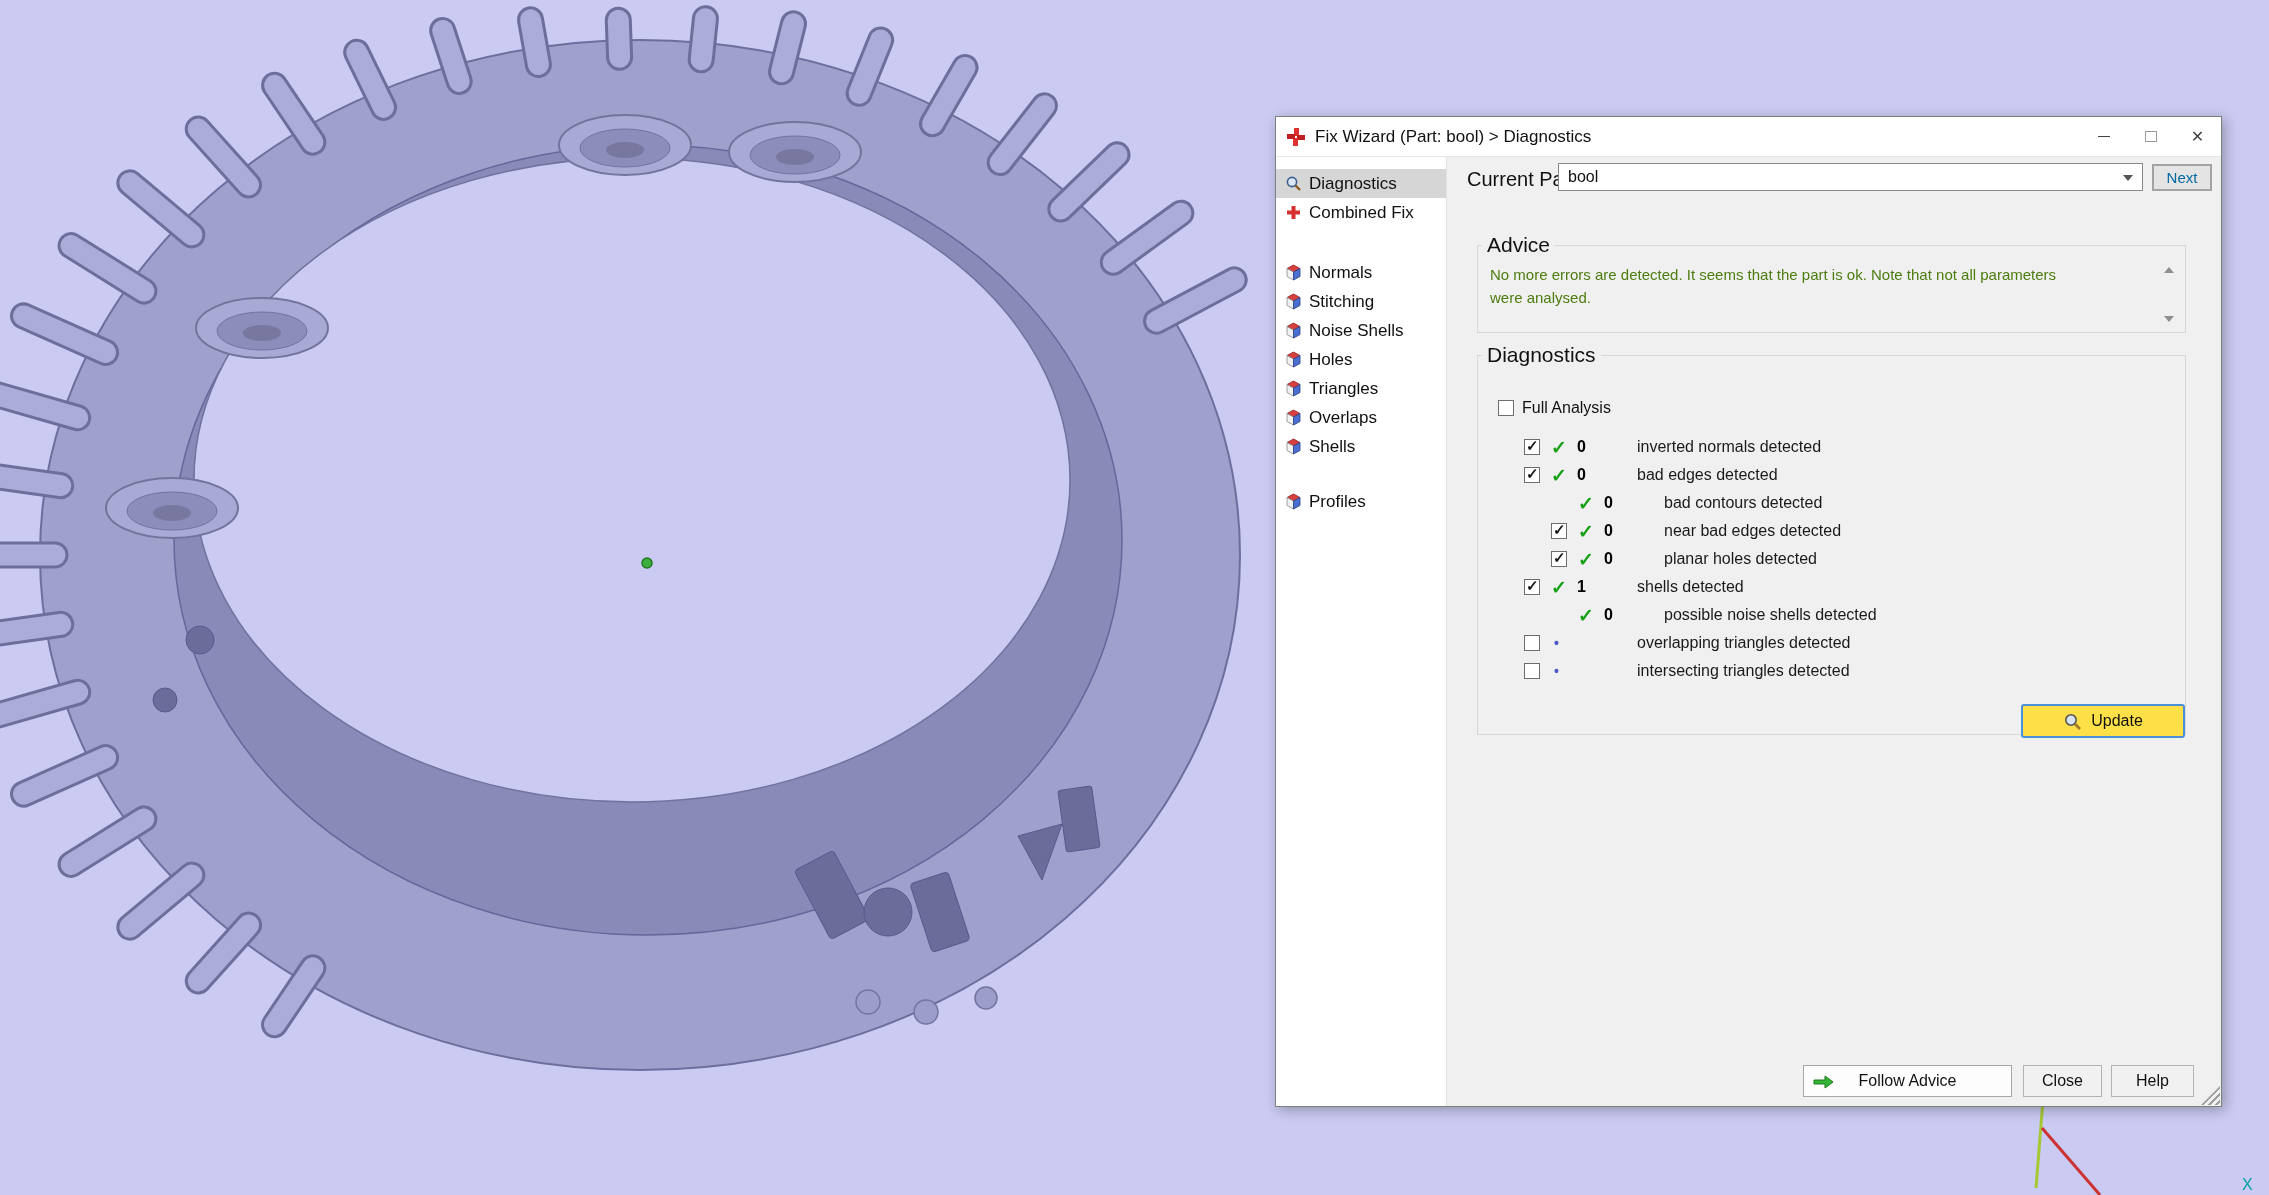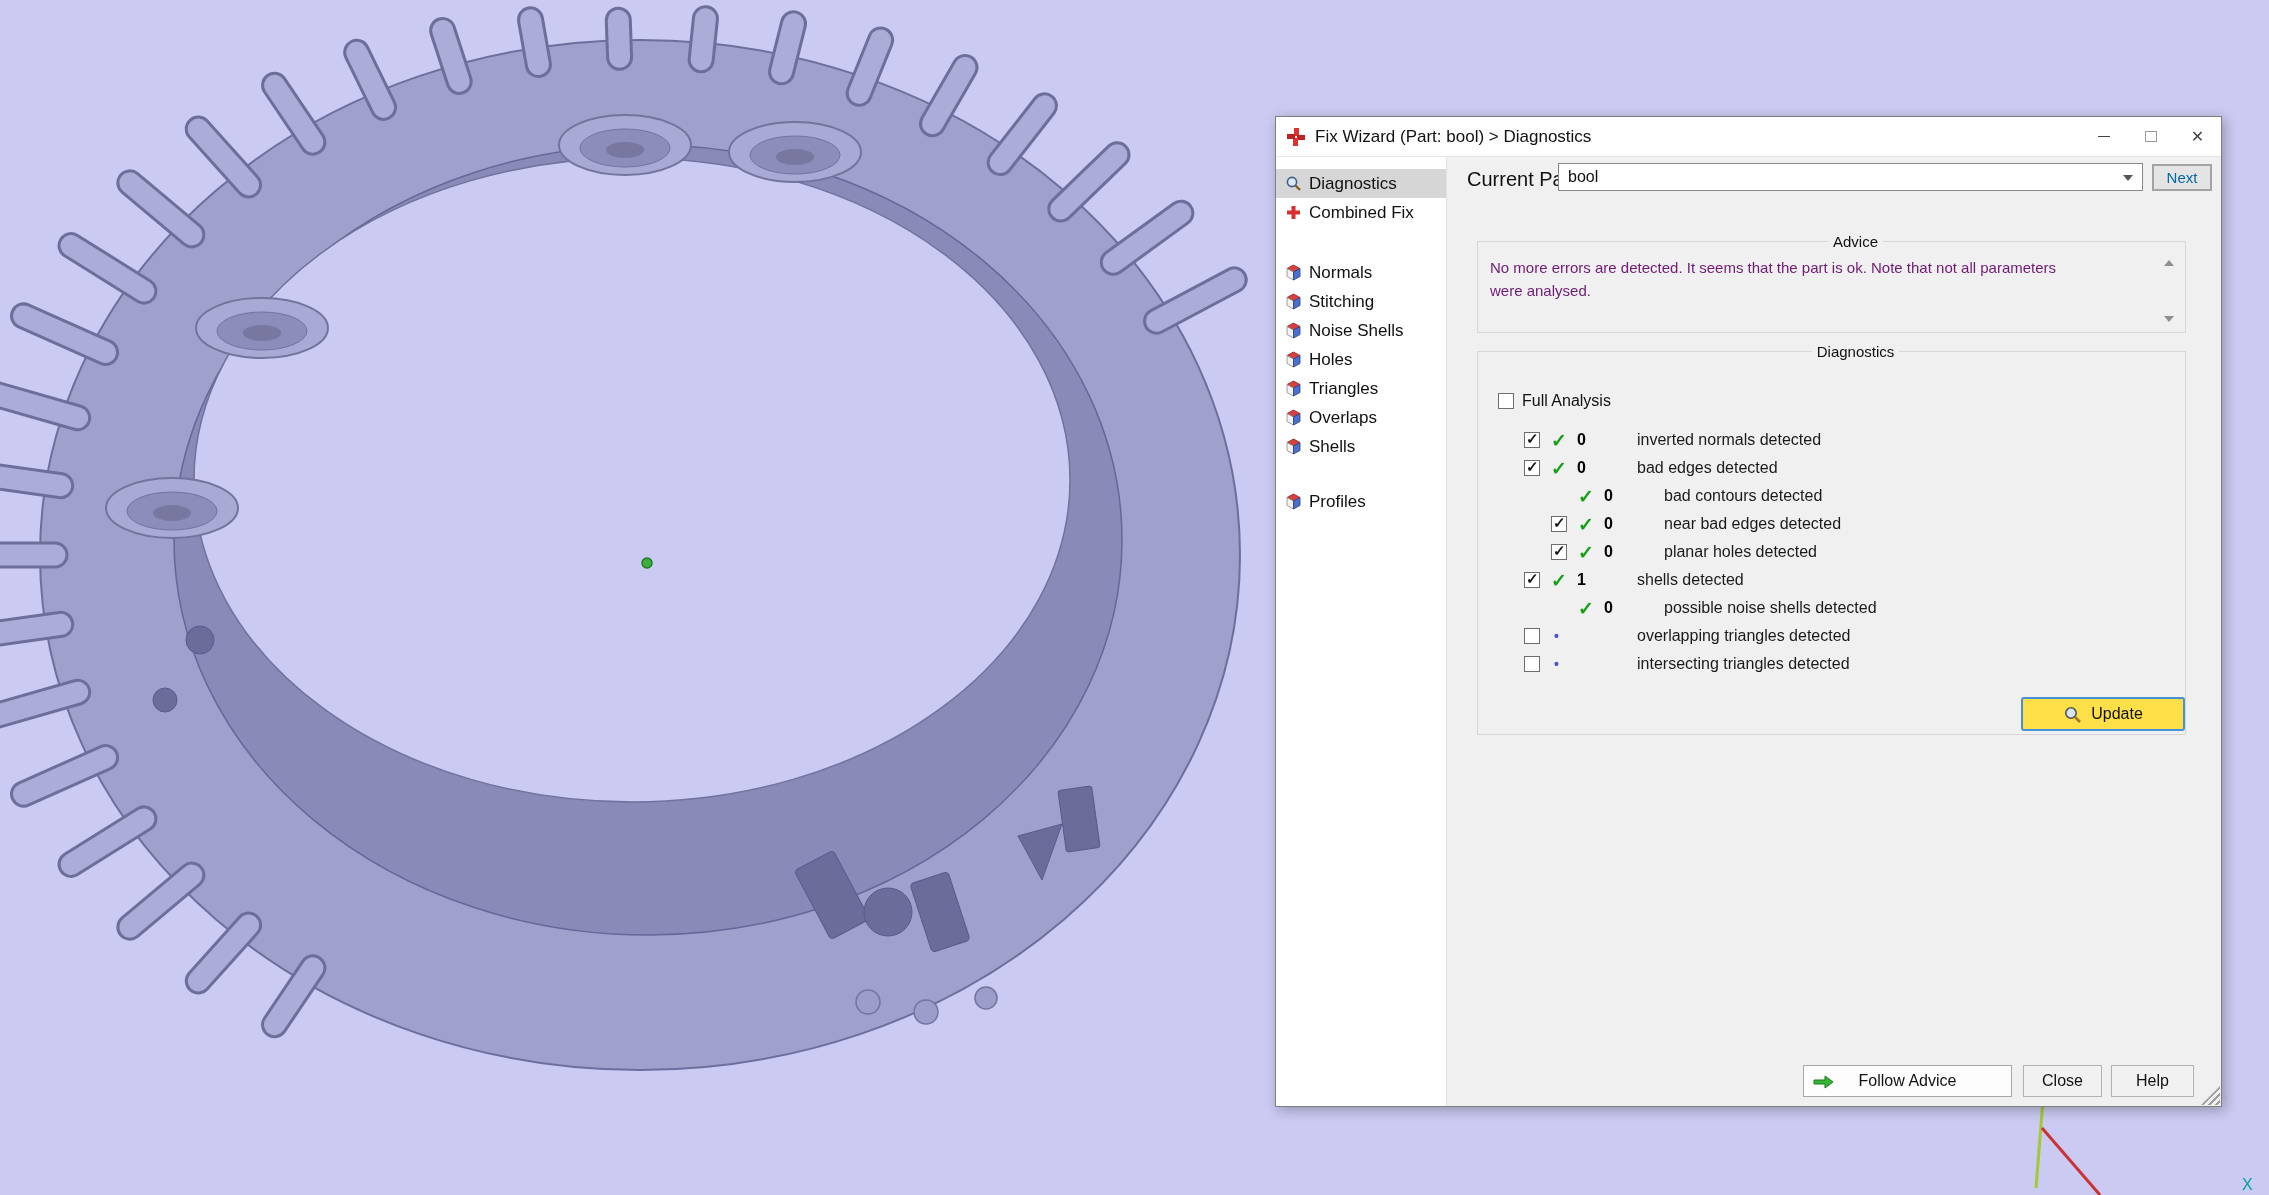--- a/index.html
+++ b/index.html
@@ -41,23 +41,23 @@
               display:flex; align-items:center; padding-left:9px; }
   .dd-arrow { position:absolute; right:9px; top:11px; width:0; height:0;
               border-left:5px solid transparent; border-right:5px solid transparent;
               border-top:6px solid #555; }
   .btn-next { position:absolute; left:705px; top:7px; width:60px; height:27px;
               background:#e4e4e4; border:2px solid #a3a3a3; color:#0369a1; font-size:15px;
               font-family:inherit; }
 
   fieldset.group { position:absolute; left:30px; width:709px; border:1px solid #d7d7d7;
                    background:#f0f0f0; }
-  fieldset legend { font-size:15px; color:#111; margin-left:24px; padding:0 5px;text-align:center; }
+  fieldset legend { font-size:21px; color:#111; margin-left:4px; padding:0 5px; }
   .advice-group { top:76px; height:100px; }
-  .advice-text { font-size:15px; color:#701a75; padding:7px 46px 0 12px; line-height:1.5;
+  .advice-text { font-size:15px; color:#4d7c0f; padding:7px 46px 0 12px; line-height:1.5;
                  max-width:660px; }
   .adv-scroll { position:absolute; right:8px; top:8px; bottom:8px; width:15px; }
   .adv-up, .adv-down { position:absolute; left:2px; width:0; height:0;
               border-left:5px solid transparent; border-right:5px solid transparent; }
   .adv-up { top:2px; border-bottom:6px solid #8f8f8f; }
   .adv-down { bottom:2px; border-top:6px solid #8f8f8f; }
 
   .diag-group { top:186px; height:392px; }
   .full-analysis { position:absolute; left:12px; top:32px; display:flex; align-items:center;
                    gap:8px; font-size:16px; color:#111;margin-left:8px; }

